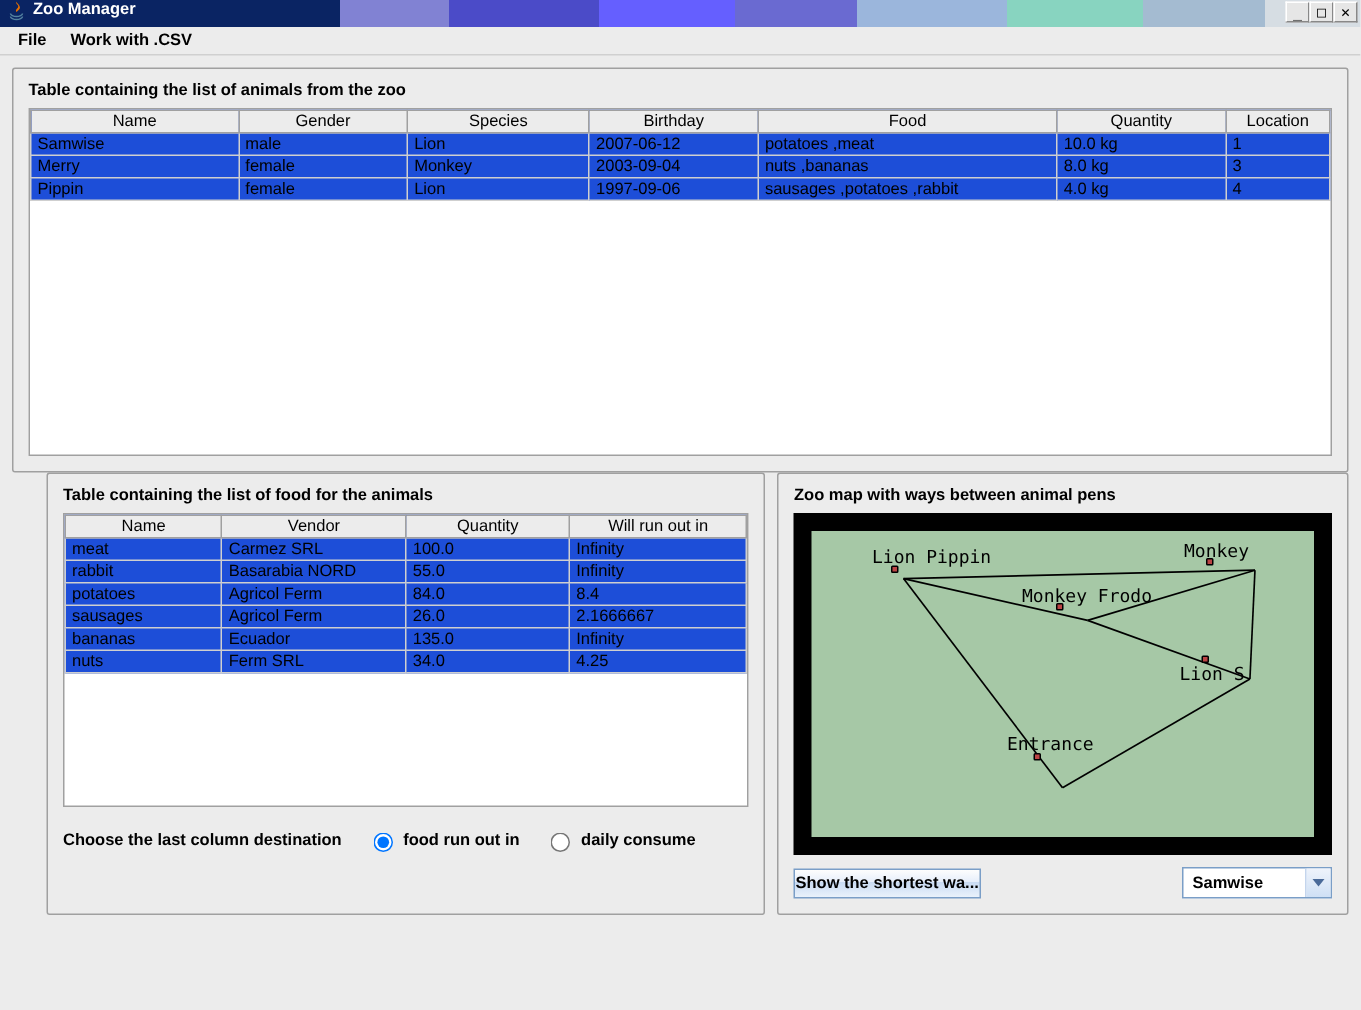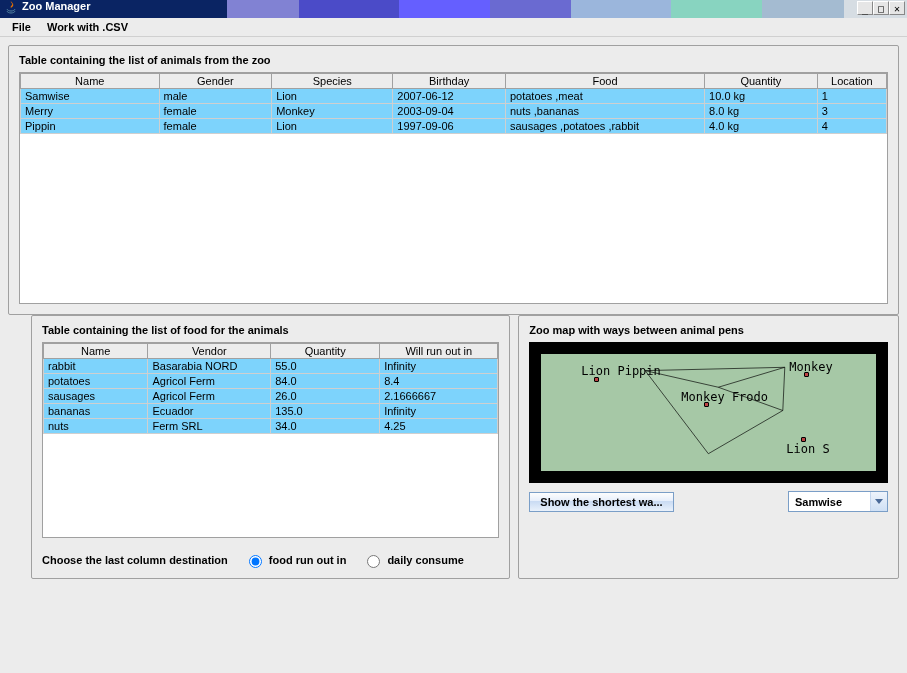--- a/index.html
+++ b/index.html
@@ -81,21 +81,21 @@
     margin-bottom: 0;
     position:relative;
   }
   .panel-title {
     font-weight: bold;
     margin-bottom: 6px;
   }
   .tbl {
     width: 100%;
     border-collapse: collapse;
-    background:#7dd3fc;
+    background:#1d4ed8;
     border:1px solid #a0a0a0;
   }
   .tbl th {
     background:#ececec;
     border:1px solid #a0a0a0;
     font-weight:normal;
     padding:1px 4px;
     text-align:center;
     font-size:11px;
   }
@@ -130,21 +130,21 @@
     gap:16px;
     font-weight:bold;
   }
   .radio-row label {
     display:flex;align-items:center;gap:4px;cursor:pointer;
   }
   .radio-row input{cursor:pointer;}
 
   .map-box {
     background:#000;
-    height:141px;
+    height:228px;
     display:flex;
     align-items:center;
     justify-content:center;
     padding:12px;
     margin-bottom:8px;
   }
   .map-canvas {
     background:#a6c8a6;
     width:100%; height:100%;
     position:relative;
@@ -161,21 +161,21 @@
   .dot {width:5px;height:5px;background:#b44;border:1px solid #000;position:absolute;border-radius:1px;}
 
   .map-controls {
     display:flex;
     align-items:center;
     justify-content:space-between;
   }
   .btn {
     border:1px solid #7a9ec7;
     background: linear-gradient(#fdfdfd,#e6eefb 45%,#c9dbf3 46%,#e9f1fb);
-    padding:3px 10px;
+    padding:3px 0;
     font-weight:bold;
     cursor:pointer;
     font-family:inherit;
     font-size:11px;
   }
   .combo {
     border:1px solid #7a9ec7;
     background:#fff;
     display:flex;align-items:center;
     height:21px;
@@ -307,20 +307,26 @@
           <thead>
               <tr id="food-head">
                 <th>Name</th>
                 <th>Vendor</th>
                 <th>Quantity</th>
                 <th>Will run out in</th>
               </tr>
             </thead>
           <tbody id="food-body">
               <tr>
+                <td>meat</td>
+                <td>Carmez SRL</td>
+                <td>100.0</td>
+                <td>Infinity</td>
+              </tr>
+              <tr>
                 <td>rabbit</td>
                 <td>Basarabia NORD</td>
                 <td>55.0</td>
                 <td>Infinity</td>
               </tr>
               <tr>
                 <td>potatoes</td>
                 <td>Agricol Ferm</td>
                 <td>84.0</td>
                 <td>8.4</td>

